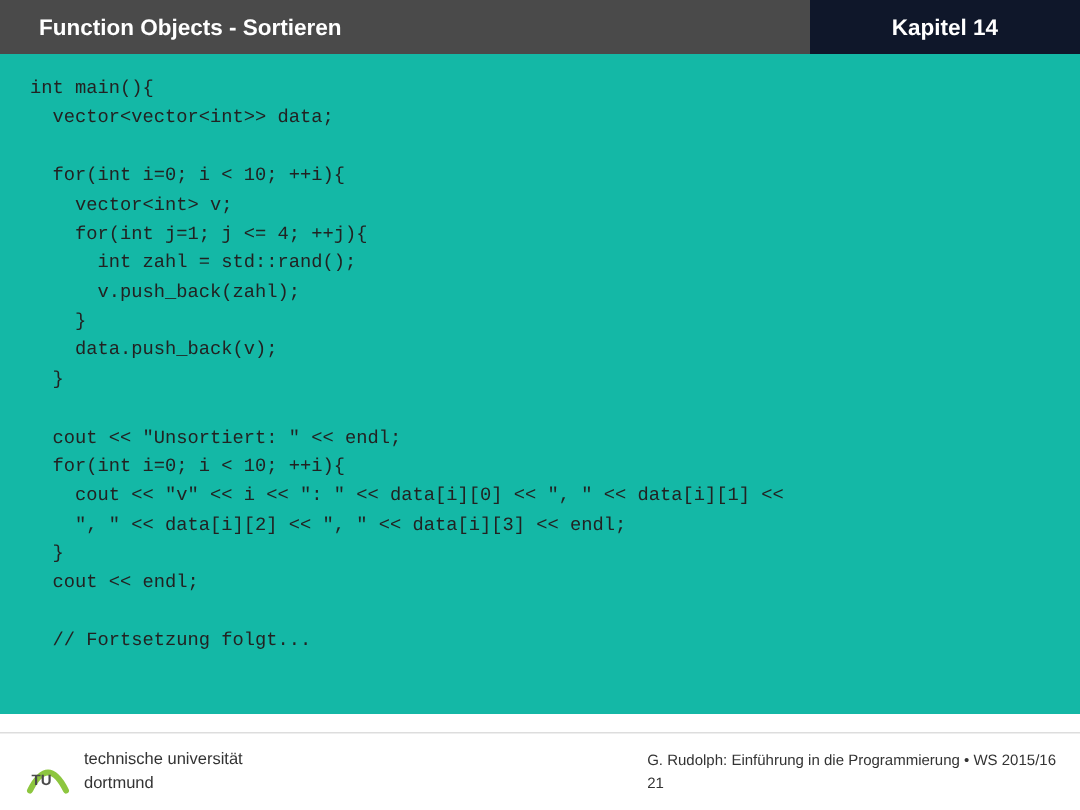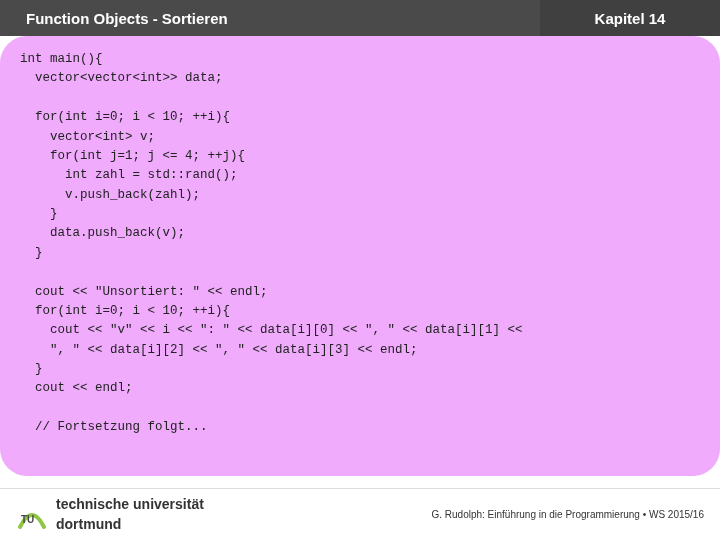--- a/index.html
+++ b/index.html
@@ -21,38 +21,37 @@
       background: #4a4a4a;
       color: #fff;
       font-size: 15px;
       font-weight: bold;
       padding: 0 26px;
       display: flex;
       align-items: center;
       flex: 1;
     }
     .header-chapter {
-      background: #404040;
+      background: #0f172a;
       color: #fff;
       font-size: 15px;
       font-weight: bold;
       padding: 0 20px;
       display: flex;
       align-items: center;
       min-width: 180px;
       justify-content: center;
     }
 
     
     .content {
-      background: #f0abfc;
+      background: #14b8a6;
       padding: 14px 20px 0 20px;
       flex: 1;
       min-height: 440px;
-      border-radius: 27px;
     }
 
     .code-block {
       font-family: 'Courier New', Courier, monospace;
       font-size: 12.5px;
       line-height: 1.55;
       color: #222;
       white-space: pre;
     }
 
@@ -72,24 +71,23 @@
     .footer-logo {
       display: flex;
       align-items: center;
       gap: 8px;
     }
     .logo-shape {
       width: 32px;
       height: 32px;
     }
     .footer-inst {
-      font-size: 14px;
+      font-size: 11px;
       color: #333;
       line-height: 1.4;
-      font-weight: bold;
     }
     .footer-right {
       margin-left: auto;
       text-align: left;
       font-size: 10px;
       color: #333;
       line-height: 1.5;
     }
   </style>
 </head>
@@ -133,14 +131,15 @@
 
       <text x="5" y="24" font-size="10" font-family="Arial" font-weight="bold" fill="#4a4a4a">TU</text>
     </svg>
     <div class="footer-inst">
       <div>technische universität</div>
       <div>dortmund</div>
     </div>
   </div>
   <div class="footer-right">
     <div>G. Rudolph: Einführung in die Programmierung • WS 2015/16</div>
+    <div>21</div>
   </div>
 </div>
 
 </body></html>

